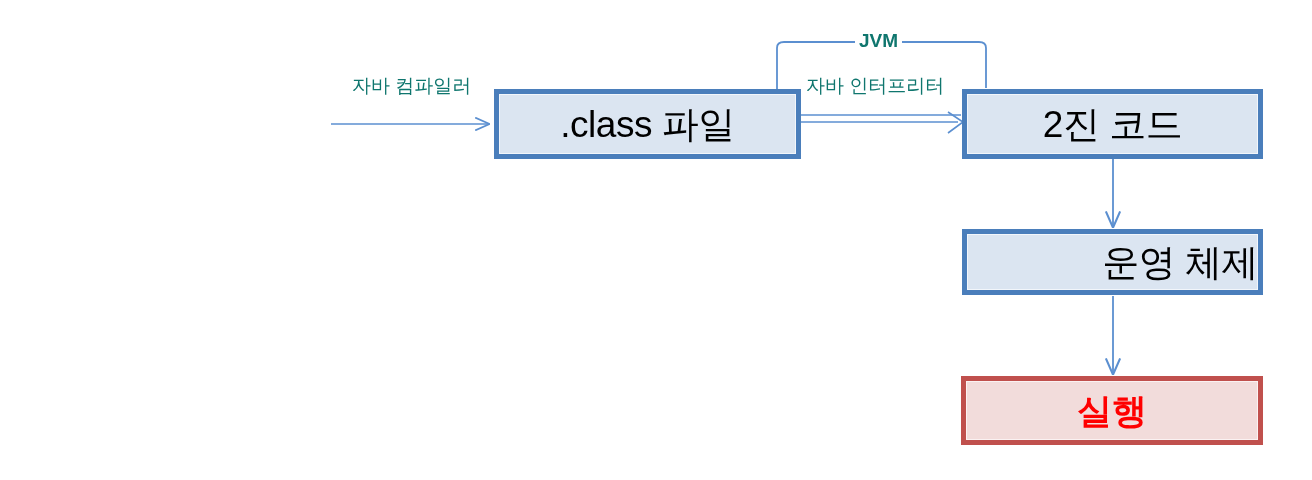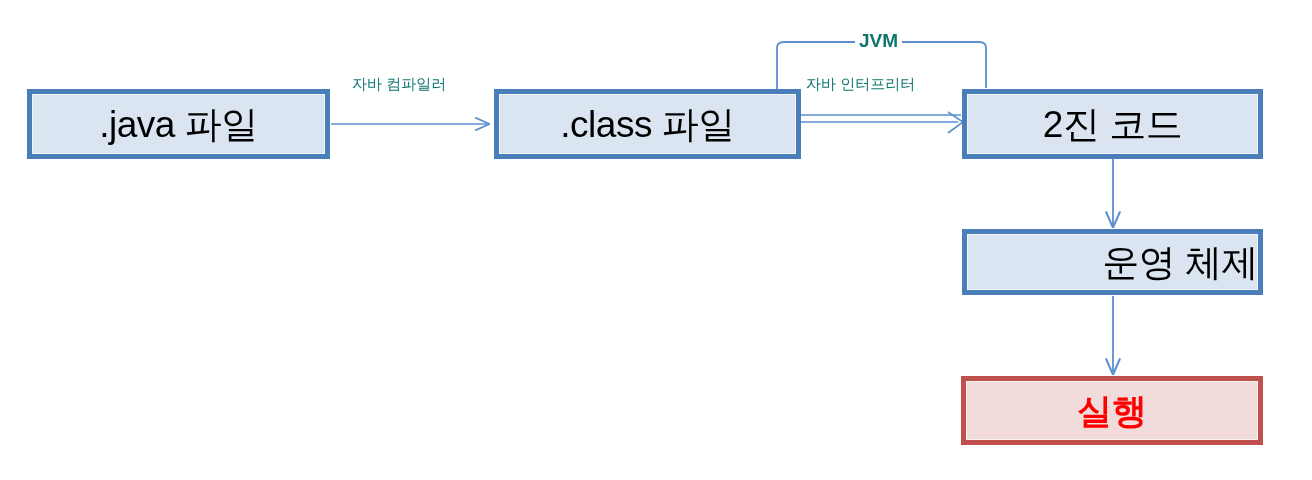--- a/index.html
+++ b/index.html
@@ -72,21 +72,21 @@
   #node-os     { left: 962px; top: 229px; width: 301px; height: 66px; justify-content: flex-end; }
   #node-run    { left: 961px; top: 376px; width: 302px; height: 69px; }
 
   .edge-label {
     position: absolute;
     white-space: nowrap;
     color: #0f766e;
     line-height: 1;
   }
   .edge-label.korean {
-    font-size: 15px;
+    font-size: 19px;
     font-weight: 400;
   }
   .edge-label.jvm {
     font-size: 19px;
     font-weight: bold;
     background: #ffffff;
     padding: 0 4px;
   }
   #label-compiler    { left: 352px; top: 76px; }
   #label-interpreter { left: 806px; top: 76px; }
@@ -120,23 +120,20 @@
 
     <g>
       <line x1="1113" y1="159" x2="1113" y2="227" stroke="#5b8fd0" stroke-width="1.8" marker-end="url(#arrowOpen)"></line>
     </g>
 
     <g>
       <line x1="1113" y1="296" x2="1113" y2="374" stroke="#5b8fd0" stroke-width="1.8" marker-end="url(#arrowOpen)"></line>
     </g>
   </svg>
 
-  <div class="node blue" id="node-java">
-    <span class="node-label">.java 파일</span>
-  </div>
 
   <div class="node blue" id="node-class">
     <span class="node-label">.class 파일</span>
   </div>
 
   <div class="node blue" id="node-binary">
     <span class="node-label">2진 코드</span>
   </div>
 
   <div class="node blue" id="node-os">

